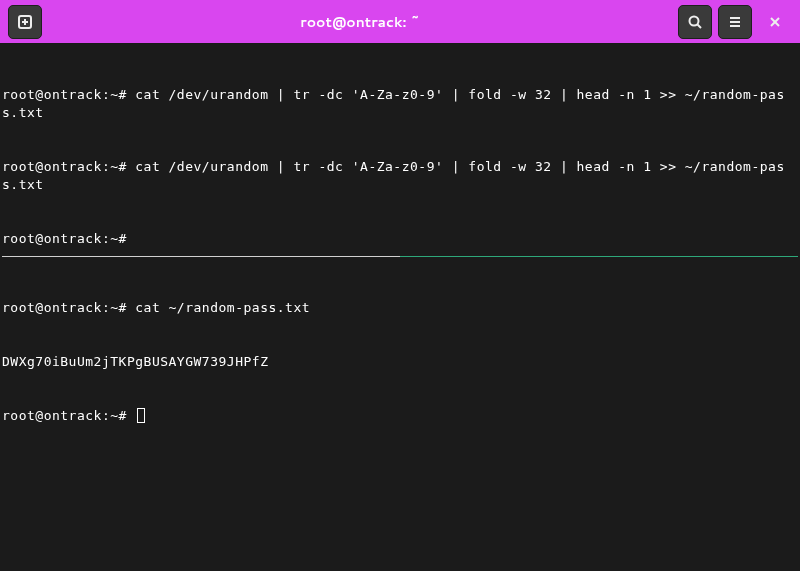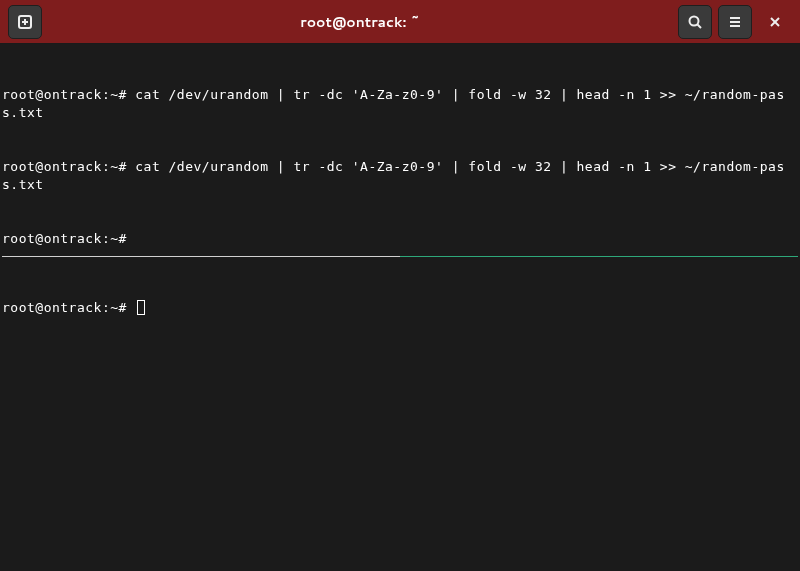--- a/index.html
+++ b/index.html
@@ -11,21 +11,21 @@
       width: 800px;
       height: 571px;
       background: #000;
       font-family: "DejaVu Sans Mono", "Liberation Mono", monospace;
       font-size: 13px;
       color: #fff;
       overflow: hidden;
     }
     .titlebar {
       height: 44px;
-      background: #7f1d1d;
+      background: #d946ef;
       display: flex;
       align-items: center;
       padding: 0 8px;
       border-bottom: 1px solid #1a1a1a;
     }
     .titlebar-left {
       display: flex;
       align-items: center;
     }
     .titlebar-center {
@@ -195,18 +195,20 @@
       <div class="line"><span class="prompt">root@ontrack:~# </span><span>cat /dev/urandom | tr -dc 'A-Za-z0-9' | fold -w 32 | head -n 1 &gt;&gt; ~/random-pass.txt</span></div>
       <div class="line"><span class="prompt">root@ontrack:~# </span><span></span></div>
     </div>
 
     <div class="pane-divider">
       <div class="seg-active" style="width:398px"></div>
       <div class="seg-rest"></div>
     </div>
 
     <div class="pane pane-bottom">
+      <div class="line"><span class="prompt">root@ontrack:~# </span><span>cat ~/random-pass.txt</span></div>
+      <div class="line">DWXg70iBuUm2jTKPgBUSAYGW739JHPfZ</div>
       <div class="line"><span class="prompt">root@ontrack:~# </span><span class="cursor"></span></div>
     </div>
 
   </div>
 
 </div>
 
 </body></html>

